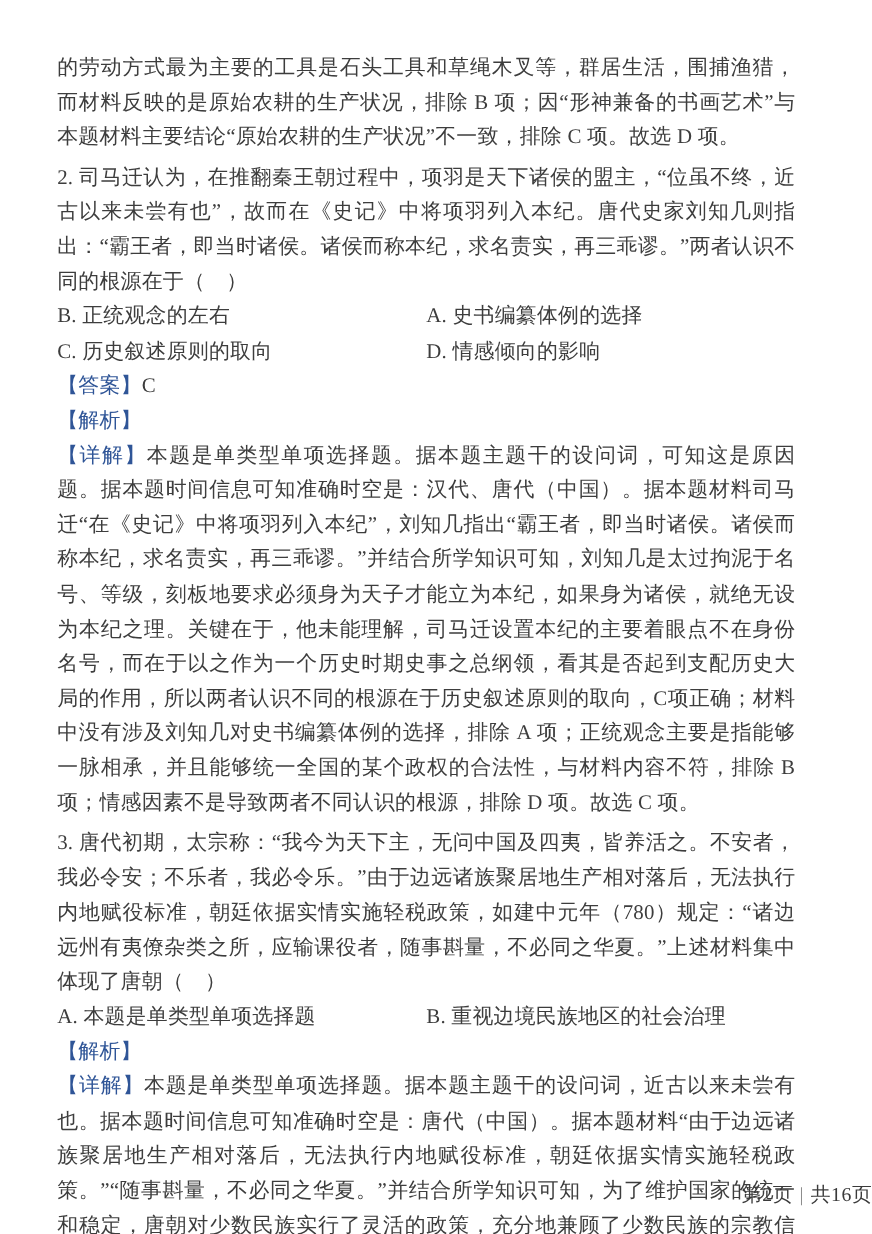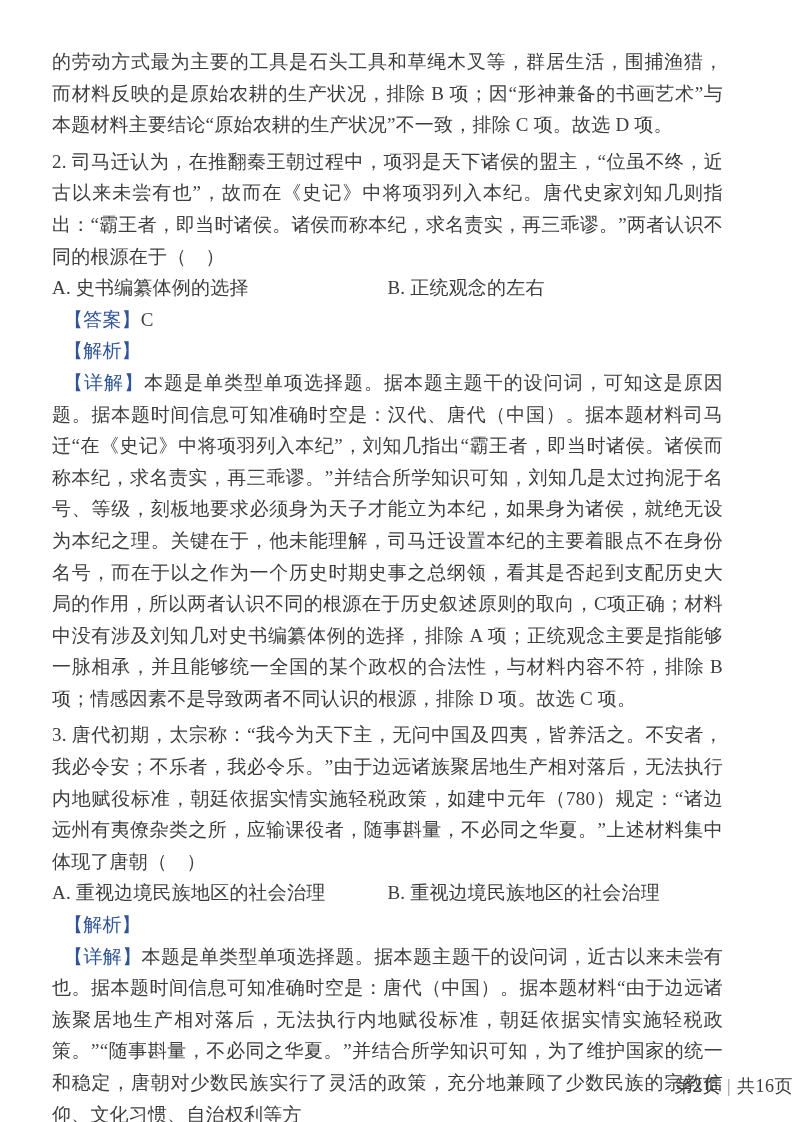--- a/index.html
+++ b/index.html
@@ -22,21 +22,21 @@
     font-size: 19px;
     line-height: 31.6px;
     text-align: justify;
     text-justify: inter-ideograph;
     letter-spacing: 0.2px;
   }
   .para { margin: 0; }
   .qsection { margin-top: 5px; }
   .opts { display: flex; width: 100%; }
   .opts .opt { width: 50%; display: inline-block; }
-  .blue { color: #2f5597; margin-left: 12px; }
+  .blue { color: #2f5597; }
   .footer {
     position: absolute;
     left: 0; right: 0; bottom: 24px;
     text-align: right;
     font-size: 18px;
     color: #3a3a3a;
     letter-spacing: 0.5px;
   }
   .footer .sep { color: #8a8a8a; margin: 0 6px; }
 </style>
@@ -45,32 +45,36 @@
 
 <div class="page">
 
   <main class="content">
 
     <p class="para">的劳动方式最为主要的工具是石头工具和草绳木叉等，群居生活，围捕渔猎，而材料反映的是原始农耕的生产状况，排除 B 项；因“形神兼备的书画艺术”与本题材料主要结论“原始农耕的生产状况”不一致，排除 C 项。故选 D 项。</p>
 
     <section class="qsection">
       <p class="para">2. 司马迁认为，在推翻秦王朝过程中，项羽是天下诸侯的盟主，“位虽不终，近古以来未尝有也”，故而在《史记》中将项羽列入本纪。唐代史家刘知几则指出：“霸王者，即当时诸侯。诸侯而称本纪，求名责实，再三乖谬。”两者认识不同的根源在于（　）</p>
       <div class="opts">
+        <span class="opt">B. 正统观念的左右</span>
         <span class="opt">A. 史书编纂体例的选择</span>
-        <span class="opt">B. 正统观念的左右</span>
+      </div>
+      <div class="opts">
+        <span class="opt">C. 历史叙述原则的取向</span>
+        <span class="opt">D. 情感倾向的影响</span>
       </div>
       <p class="para"><span class="blue">【答案】</span><span>C</span></p>
       <p class="para"><span class="blue">【解析】</span></p>
       <p class="para"><span class="blue">【详解】</span><span>本题是单类型单项选择题。据本题主题干的设问词，可知这是原因题。据本题时间信息可知准确时空是：汉代、唐代（中国）。据本题材料司马迁“在《史记》中将项羽列入本纪”，刘知几指出“霸王者，即当时诸侯。诸侯而称本纪，求名责实，再三乖谬。”并结合所学知识可知，刘知几是太过拘泥于名号、等级，刻板地要求必须身为天子才能立为本纪，如果身为诸侯，就绝无设为本纪之理。关键在于，他未能理解，司马迁设置本纪的主要着眼点不在身份名号，而在于以之作为一个历史时期史事之总纲领，看其是否起到支配历史大局的作用，所以两者认识不同的根源在于历史叙述原则的取向，C项正确；材料中没有涉及刘知几对史书编纂体例的选择，排除 A 项；正统观念主要是指能够一脉相承，并且能够统一全国的某个政权的合法性，与材料内容不符，排除 B 项；情感因素不是导致两者不同认识的根源，排除 D 项。故选 C 项。</span></p>
     </section>
 
     <section class="qsection">
       <p class="para">3. 唐代初期，太宗称：“我今为天下主，无问中国及四夷，皆养活之。不安者，我必令安；不乐者，我必令乐。”由于边远诸族聚居地生产相对落后，无法执行内地赋役标准，朝廷依据实情实施轻税政策，如建中元年（780）规定：“诸边远州有夷僚杂类之所，应输课役者，随事斟量，不必同之华夏。”上述材料集中体现了唐朝（　）</p>
       <div class="opts">
-        <span class="opt">A. 重视边境民族地区的社会治理</span>
+        <span class="opt">A. 本题是单类型单项选择题</span>
         <span class="opt">B. 重视边境民族地区的社会治理</span>
       </div>
       <div class="opts">
       </div>
       <p class="para"><span class="blue">【解析】</span></p>
       <p class="para"><span class="blue">【详解】</span><span>本题是单类型单项选择题。据本题主题干的设问词，近古以来未尝有也。据本题时间信息可知准确时空是：唐代（中国）。据本题材料“由于边远诸族聚居地生产相对落后，无法执行内地赋役标准，朝廷依据实情实施轻税政策。”“随事斟量，不必同之华夏。”并结合所学知识可知，为了维护国家的统一和稳定，唐朝对少数民族实行了灵活的政策，充分地兼顾了少数民族的宗教信仰、文化习惯、自治权利等方</span></p>
     </section>
 
   </main>
 

